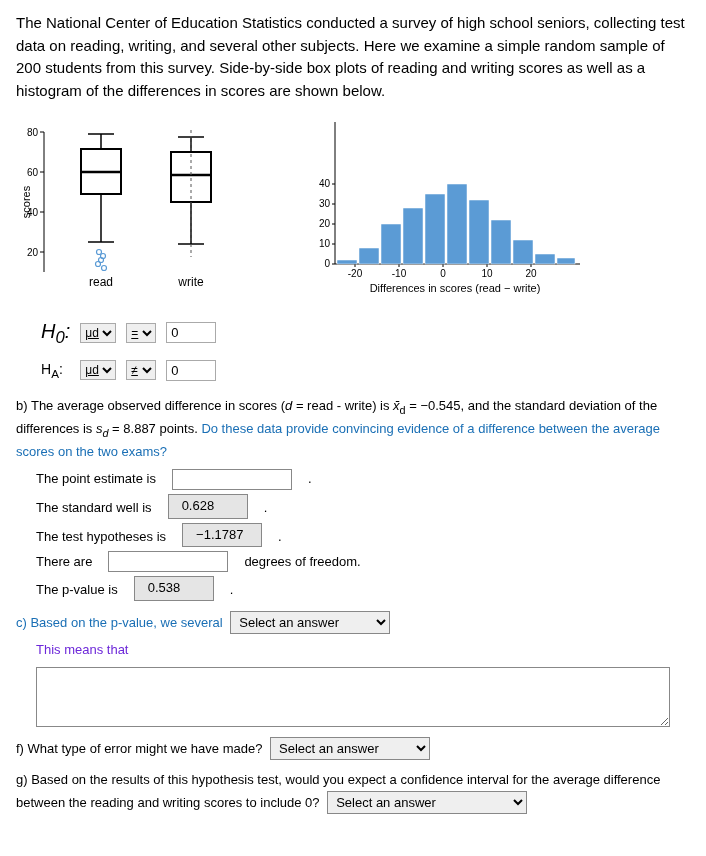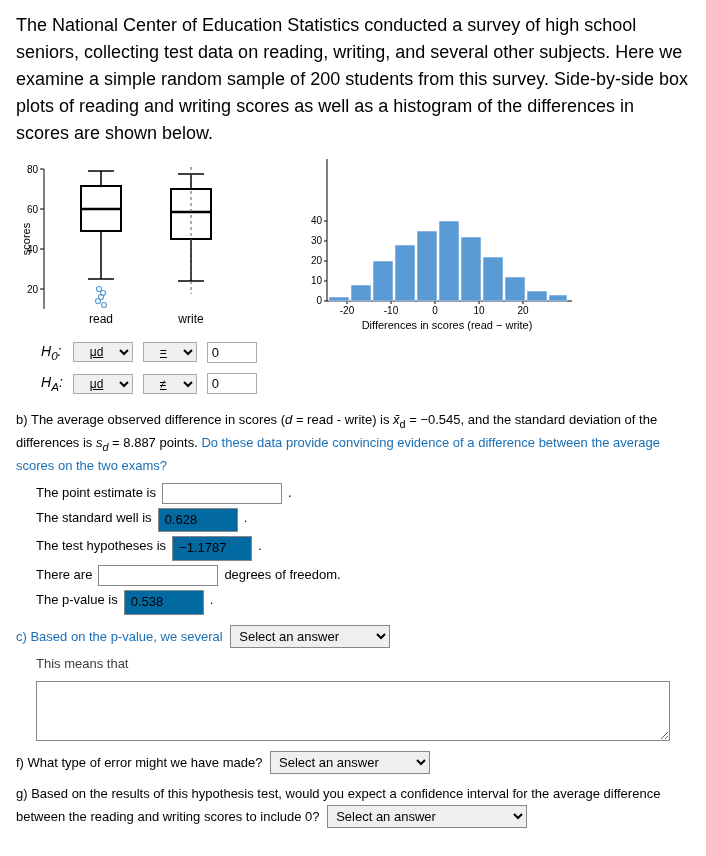--- a/index.html
+++ b/index.html
@@ -6,27 +6,27 @@
     body {
       font-family: Arial, sans-serif;
       font-size: 13px;
       background: #fff;
       color: #000;
       padding: 12px 16px;
       width: 706px;
     }
     .intro-text {
       line-height: 1.5;
-      margin-bottom: 2px;
-      font-size: 18px;
+      margin-bottom: 10px;
+      font-size: 15px;
     }
     .charts-row {
       display: flex;
-      gap: 16px;
-      margin-bottom: 8px;
+      gap: 24px;
+      margin-bottom: 20px;
       align-items: flex-start;
     }
     .boxplot-area {
       width: 260px;
       height: 180px;
       position: relative;
     }
     .histogram-area {
       width: 300px;
       height: 180px;
@@ -44,43 +44,43 @@
     .hypothesis-table {
       margin: 6px 0 6px 20px;
       border-collapse: collapse;
     }
     .hypothesis-table td {
       padding: 3px 5px;
       vertical-align: middle;
     }
     select.hyp-select {
       font-size: 12px;
-      padding: 1px 12px;
+      padding: 1px 0;
       border: 1px solid #aaa;
       text-decoration: underline;
     }
     input.hyp-input {
       width: 50px;
       border: 1px solid #aaa;
       padding: 2px 4px;
       font-size: 13px;
     }
     .inline-box {
       display: inline-block;
       border: 1px solid #888;
-      padding: 1px 6px;
+      padding: 1px 13px;
       min-width: 80px;
       font-size: 13px;
-      background: #0369a1;
+      background: #e5e5e5;
     }
     .point-estimate-row, .se-row, .ts-row, .df-row, .pval-row {
       margin: 4px 0 4px 20px;
       display: flex;
-      align-items: flex-start;
-      gap: 6px;
+      align-items: flex-end;
+      gap: 16px;
       flex-wrap: wrap;
     }
     input.answer-input {
       border: 1px solid #888;
       padding: 2px 4px;
       font-size: 13px;
     }
     .textarea-answer {
       display: block;
       margin: 4px 20px 6px 20px;
@@ -225,40 +225,40 @@
       <text x="155" y="180" font-size="11" text-anchor="middle">Differences in scores (read − write)</text>
     </svg>
   </div>
 </div>
 
 <div class="question-block">
 
   <table class="hypothesis-table">
     <tbody>
         <tr>
-      <td style="font-style:italic; font-size:14px;">H<sub>0</sub>:</td>
+      <td style="font-style:italic; font-size:20px;">H<sub>0</sub>:</td>
       <td>
         <select class="hyp-select">
           <option>μd</option>
           <option>x̄d</option>
           <option>p</option>
         </select>
       </td>
       <td>
         <select class="hyp-select">
           <option>=</option>
           <option>≠</option>
           <option>&lt;</option>
           <option>&gt;</option>
         </select>
       </td>
       <td><input class="hyp-input" type="text" value="0" style=""></td>
     </tr>
     <tr>
-      <td style="font-style:italic; font-size:14px;">H<sub>A</sub>:</td>
+      <td style="font-size:14px;">H<sub>A</sub>:</td>
       <td>
         <select class="hyp-select">
           <option>μd</option>
           <option>x̄d</option>
           <option>p</option>
         </select>
       </td>
       <td>
         <select class="hyp-select">
           <option>≠</option>
@@ -312,21 +312,21 @@
 <div class="question-block">
   <p>
     <span class="blue-text">c) Based on the p-value, we several</span>
     <select class="answer-select" style="margin-left:4px;">
       <option>Select an answer</option>
       <option>fail to reject H₀</option>
       <option>reject H₀</option>
     </select>
   </p>
 
-  <p style="margin-left:20px; color:#404040;">This means that</p>
+  <p style="margin-left:20px; color:#6d28d9;">This means that</p>
   <textarea class="textarea-answer" style=""></textarea>
 </div>
 
 <div class="question-block">
   <p>
     f) What type of error might we have made?
     <select class="answer-select" style="margin-left:4px;">
       <option>Select an answer</option>
       <option>Type I error</option>
       <option>Type II error</option>

